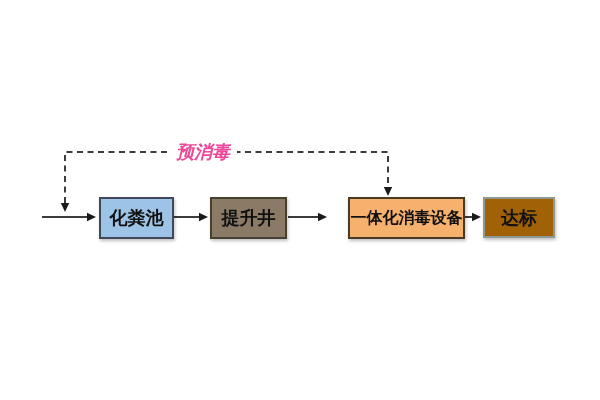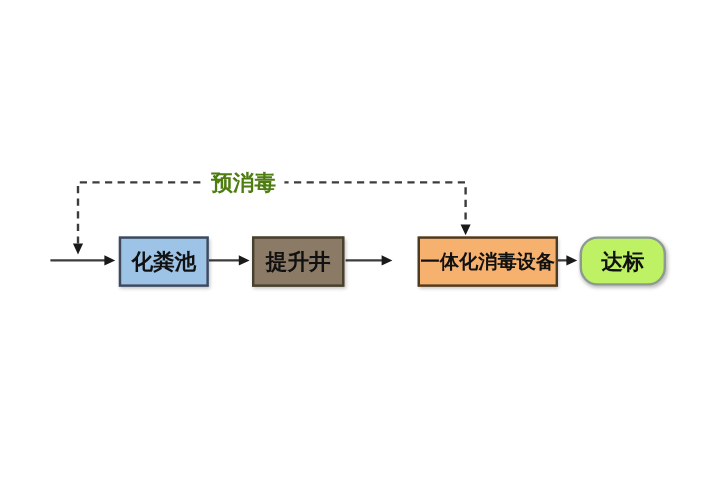--- a/index.html
+++ b/index.html
@@ -29,22 +29,23 @@
   .node-disinfect{left:348px; top:197px; width:117px; height:42px; font-size:16px; }
   .node-standard{ left:483px; top:197px; width:72px;  height:41px; }
   .annotation-label{
     position:absolute;
     left:203px; top:152px;
     transform:translate(-50%,-50%);
     background:#ffffff;
     padding:0 7px;
     font-weight:bold;
     font-size:18px;
-    color:#4d7c0f;
+    color:#ec4899;
     white-space:nowrap;
+    font-style:italic;
   }
 </style>
 </head>
 <body>
 
 <div class="stage">
 
   <svg class="connector-layer" width="600" height="400" viewBox="0 0 600 400" xmlns="http://www.w3.org/2000/svg" aria-hidden="true">
 
     <g stroke="#3C3C3C" stroke-width="2" fill="none" stroke-dasharray="6 4.5">
@@ -70,15 +71,15 @@
   </svg>
 
   <div class="annotation-label">预消毒</div>
 
   <div class="node node-septic" style="background-color: rgb(157, 195, 230); border-color: rgb(64, 72, 90);">化粪池</div>
 
   <div class="node node-lift" style="background-color: rgb(138, 122, 102); border-color: rgb(70, 64, 47);">提升井</div>
 
   <div class="node node-disinfect" style="background-color: rgb(246, 177, 110); border-color: rgb(74, 59, 38);">一体化消毒设备</div>
 
-  <div class="node node-standard" style="background-color: #bef264; border-color: rgb(140, 154, 146); border-radius: 15px;">达标</div>
+  <div class="node node-standard" style="background-color: #a16207; border-color: rgb(140, 154, 146);">达标</div>
 
 </div>
 
 </body></html>

